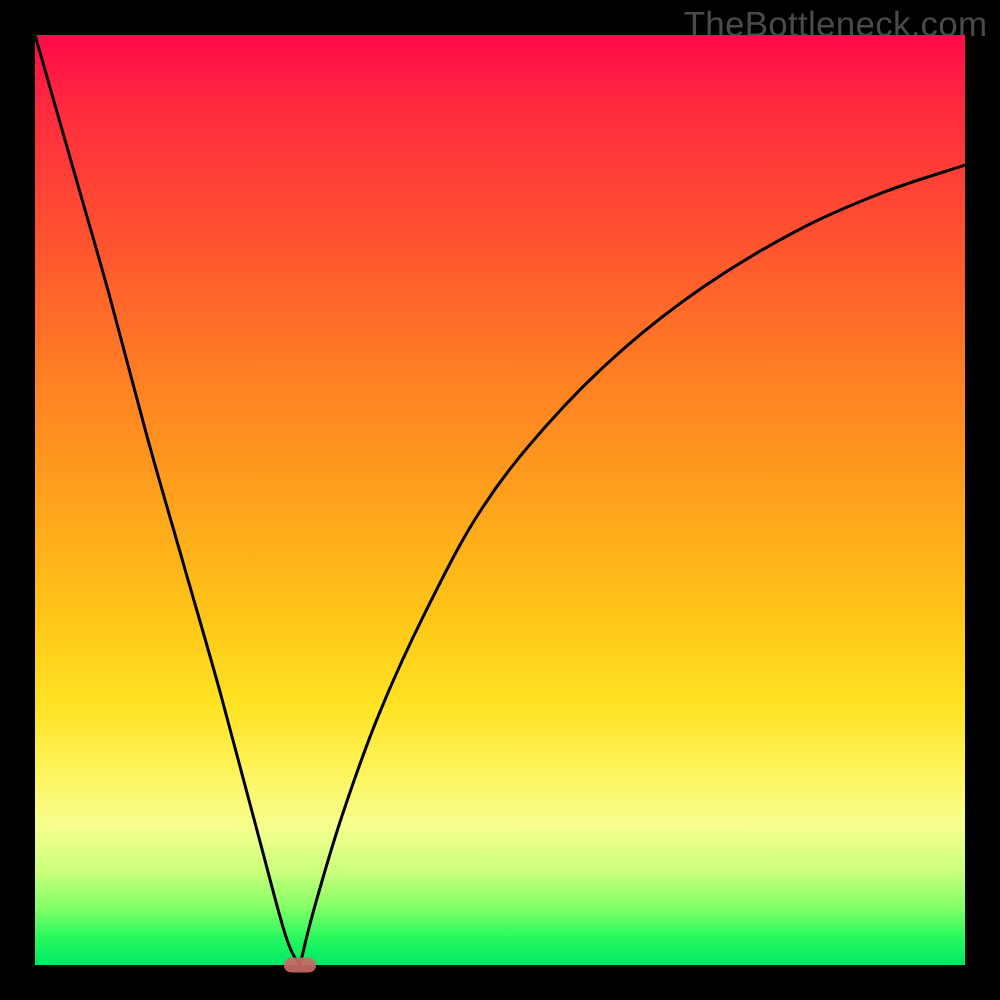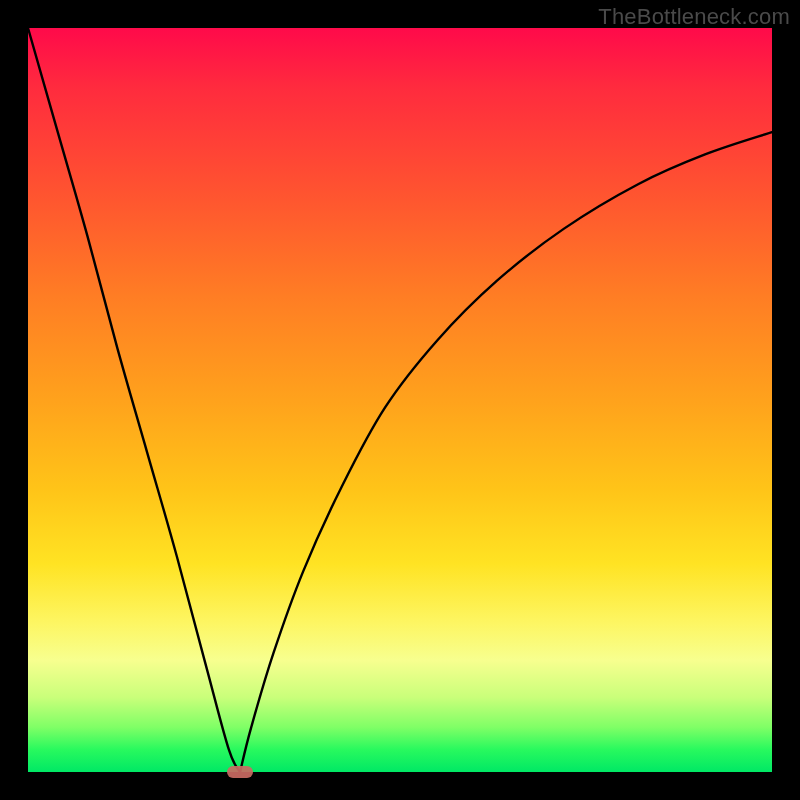--- a/index.html
+++ b/index.html
@@ -40,21 +40,21 @@
       #7fff66 94%,
       #28f95e 97%,
       #00e865 100%
     );
   }
   .watermark {
     position: absolute;
     top: 4px;
     right: 10px;
     color: #4a4a4a;
-    font-size: 22px;
+    font-size: 28px;
     letter-spacing: 0.2px;
     font-weight: 400;
     user-select: none;
   }
   svg.curve {
     position: absolute;
     left: 0;
     top: 0;
     width: 744px;
     height: 744px;

